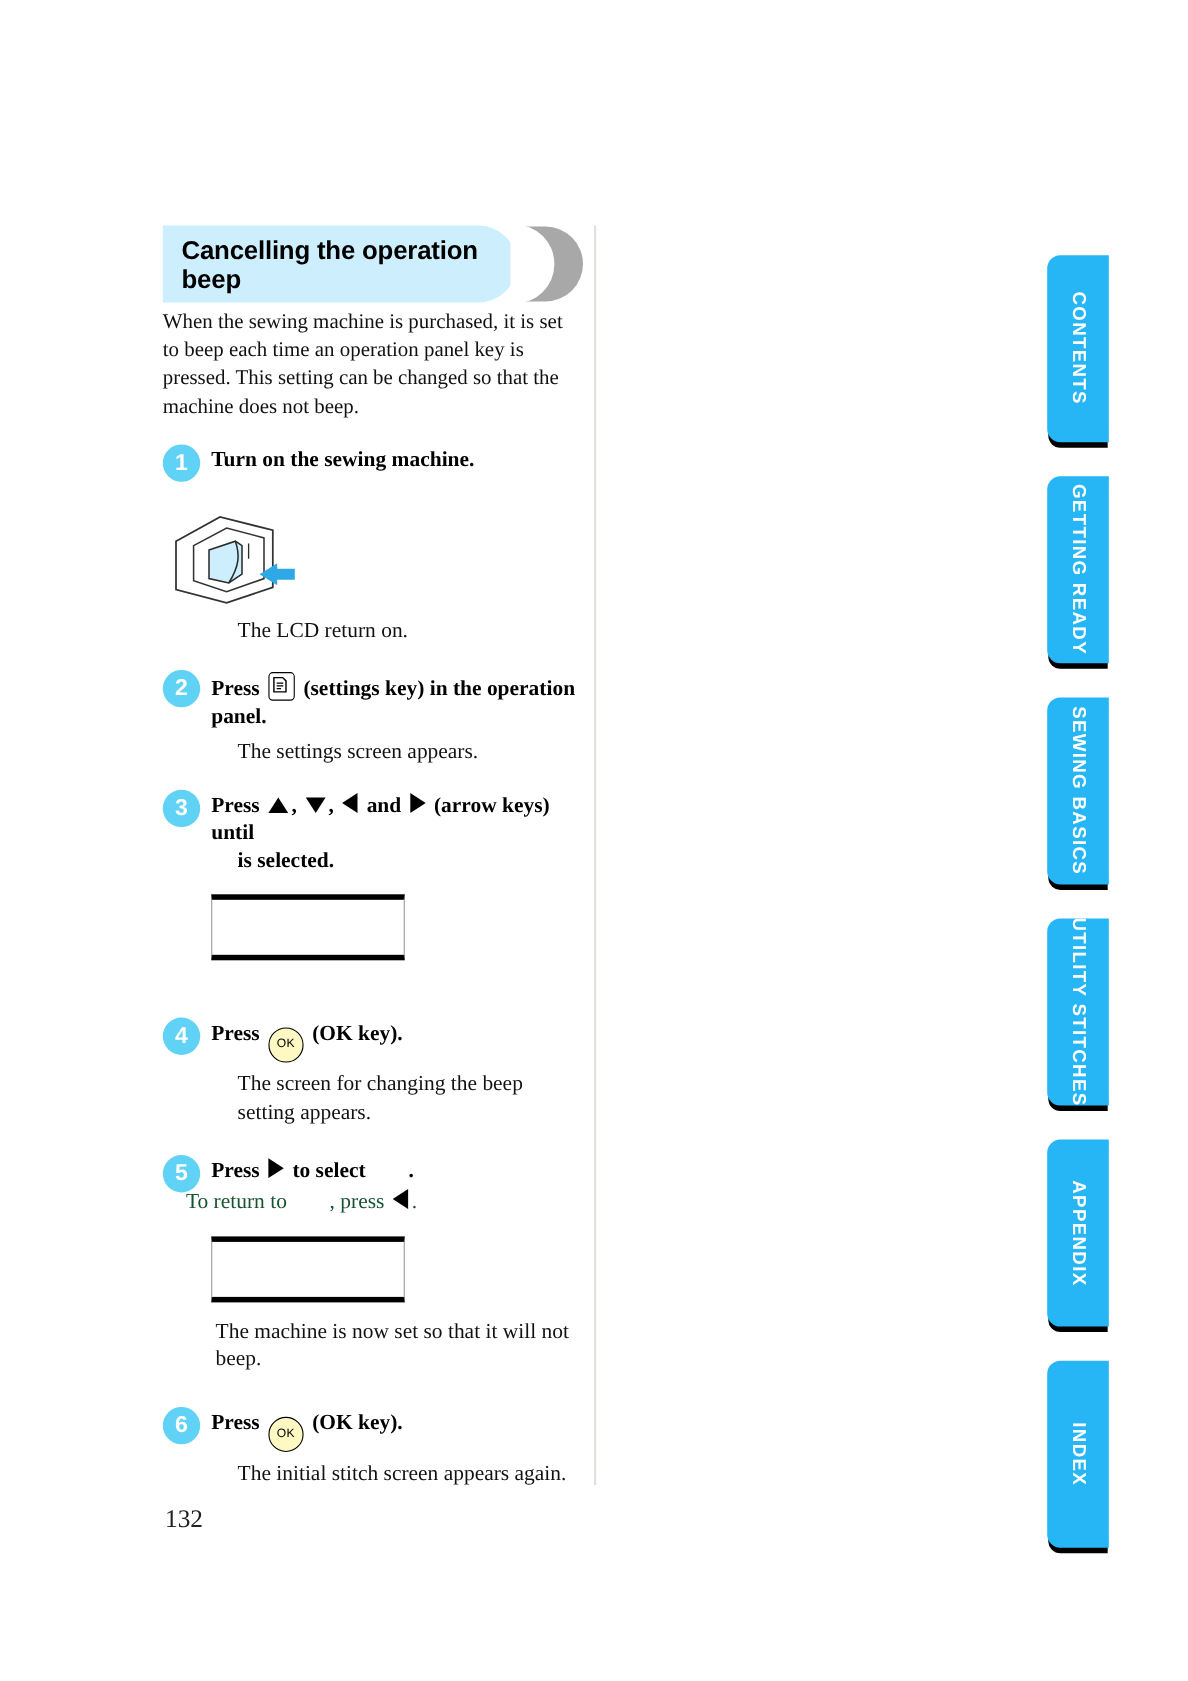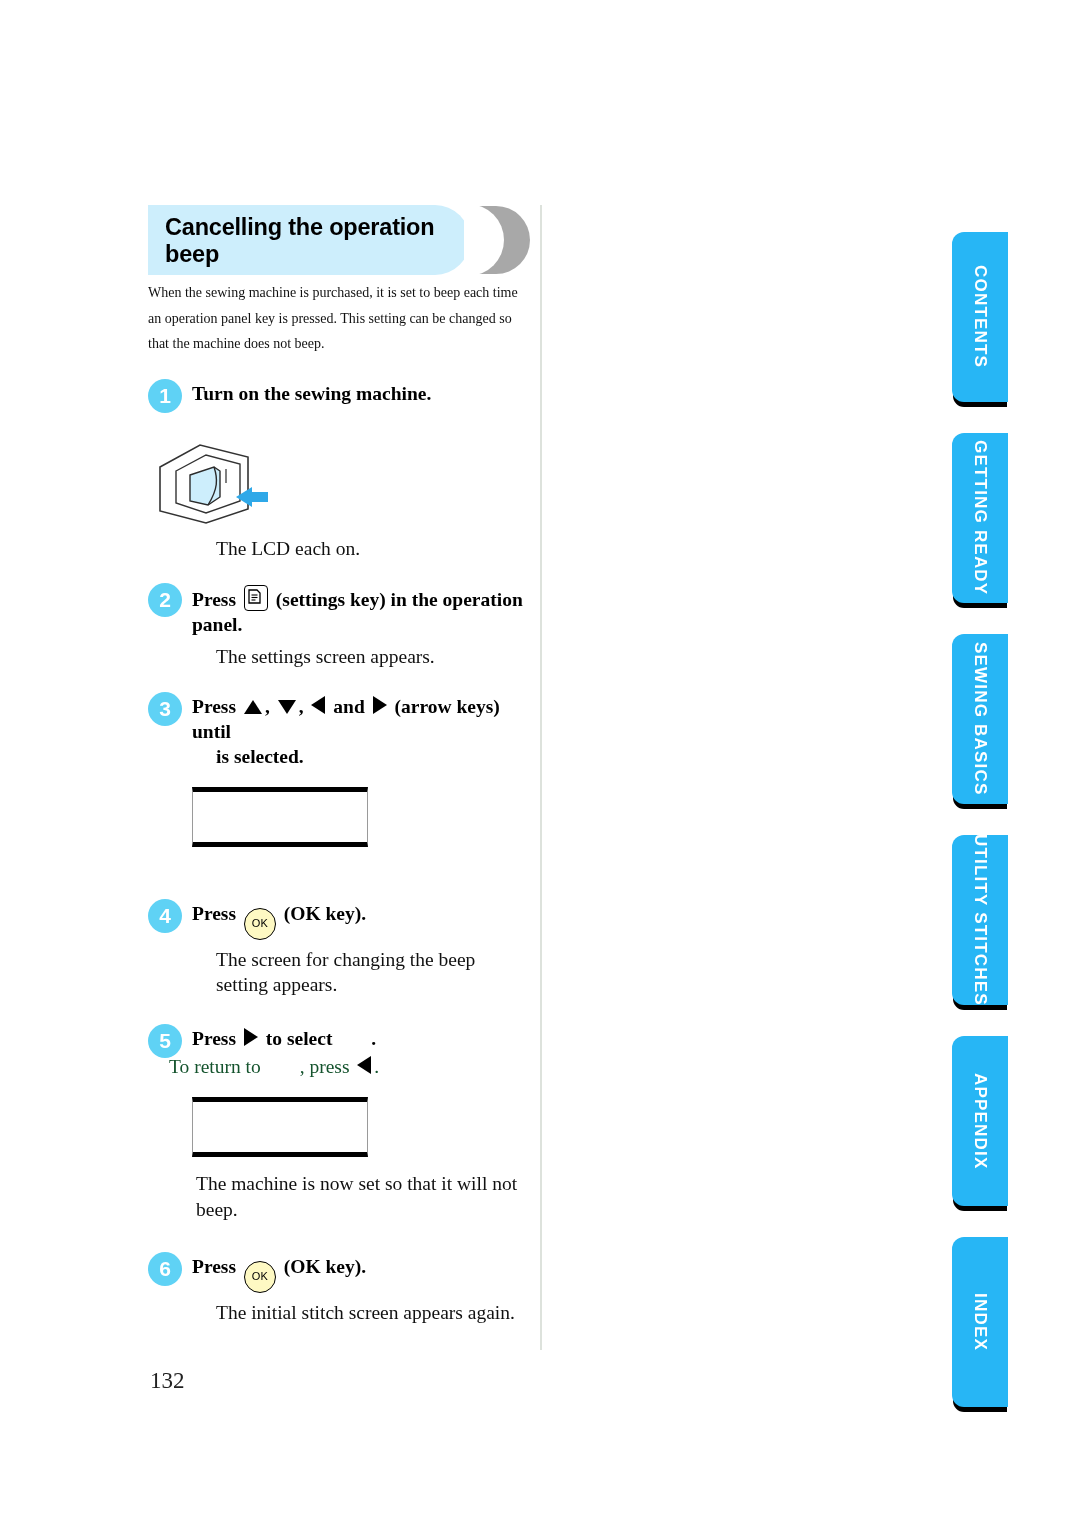--- a/index.html
+++ b/index.html
@@ -83,21 +83,21 @@
     font-weight: bold;
     font-size: 23.5px;
     line-height: 27px;
     color: #000000;
     letter-spacing: -0.2px;
   }
 
   
   .intro {
     font-family: "Liberation Serif", serif;
-    font-size: 14px;
+    font-size: 19px;
     line-height: 25.5px;
     color: #111111;
     width: 378px;
     margin-top: 6px;
   }
 
   
   .step {
     position: relative;
     margin-top: 22px;
@@ -287,21 +287,21 @@
         <polygon points="42,44 66,36 72,40 72,66 60,74 42,70" fill="#cdeefc" stroke="#2b2b2b" stroke-width="1.4"></polygon>
         <path d="M66,36 C70,48 70,58 60,74" fill="none" stroke="#2b2b2b" stroke-width="1.4"></path>
         <line x1="78" y1="38" x2="78" y2="52" stroke="#2b2b2b" stroke-width="1.2"></line>
 
         <g fill="#2fa8e8">
           <polygon points="88,66 104,56 104,61 120,61 120,71 104,71 104,76"></polygon>
         </g>
       </svg>
     </div>
 
-    <div class="step-body">The LCD each on.</div>
+    <div class="step-body">The LCD return on.</div>
 
     <div class="step">
       <div class="step-badge">2</div>
       <div class="step-head">
         <span>Press</span>
         <span class="key-settings">
           <svg width="13" height="15" viewBox="0 0 13 15">
             <polygon points="1,1 9,1 12,4 12,14 1,14" fill="#ffffff" stroke="#000" stroke-width="1.3"></polygon>
             <line x1="3.5" y1="6" x2="9.5" y2="6" stroke="#000" stroke-width="1.1"></line>
             <line x1="3.5" y1="8.5" x2="9.5" y2="8.5" stroke="#000" stroke-width="1.1"></line>

